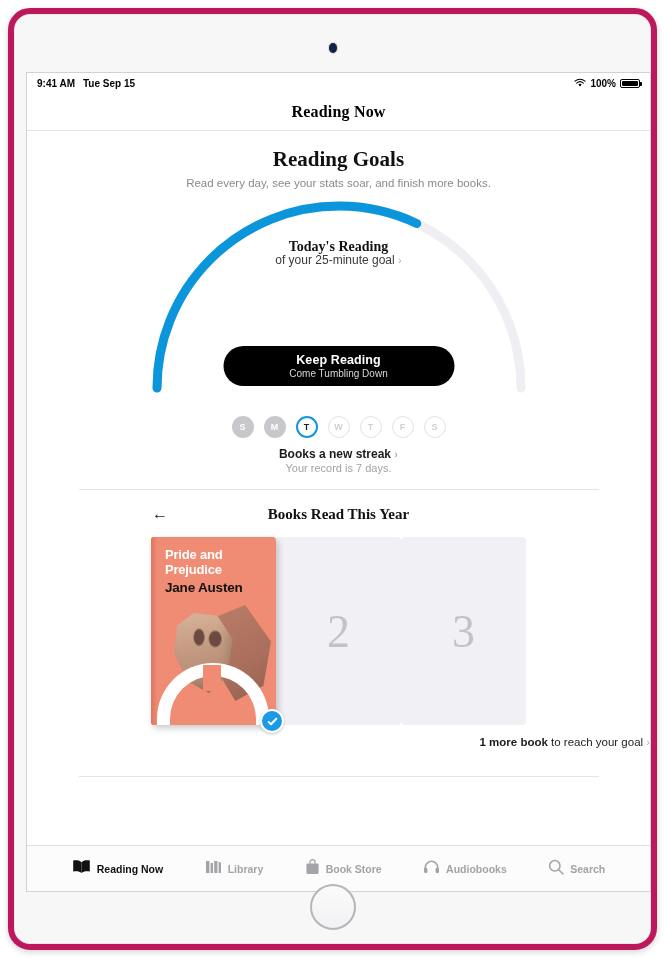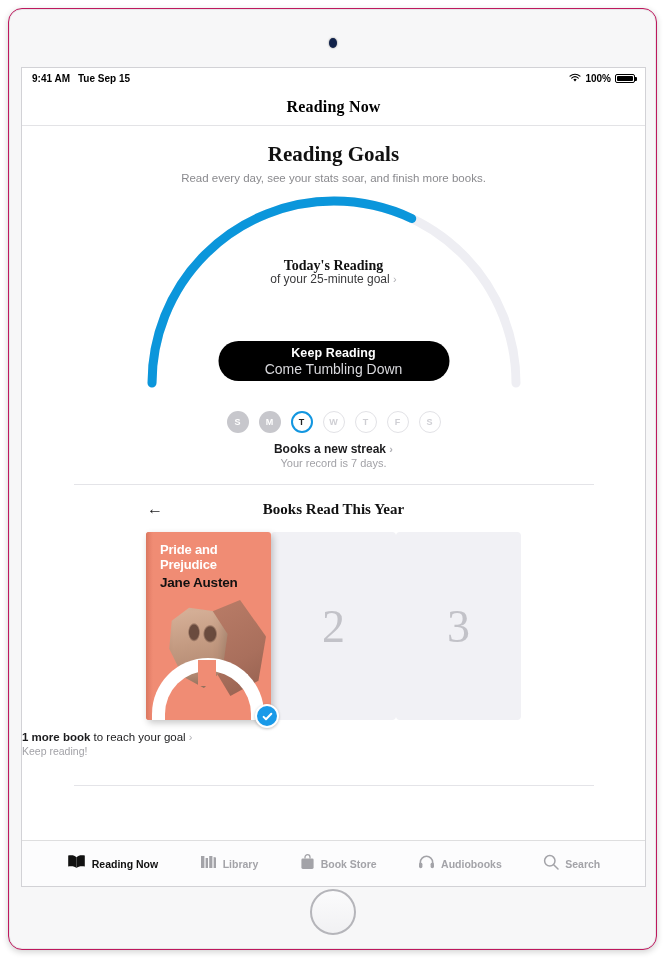--- a/index.html
+++ b/index.html
@@ -13,22 +13,22 @@
   }
 
   
   .device {
     position: absolute;
     left: 8px;
     top: 8px;
     width: 649px;
     height: 942px;
     background: #f7f7f8;
-    border: 1px solid #be185d;
-    border-radius: 14px;
+    border: 6px solid #be185d;
+    border-radius: 22px;
     box-shadow: 0 0 0 1px #e6e6e8 inset, 0 2px 6px rgba(0,0,0,.18);
   }
   .camera-dot {
     position: absolute;
     left: 50%;
     top: 29px;
     width: 8px; height: 10px;
     margin-left: -4px;
     border-radius: 50%;
     background: #11224a;
@@ -133,21 +133,20 @@
     width: 400px;
     height: 215px;
     margin: 6px auto 0;
   }
   .gauge-svg { position: absolute; left: 0; top: 0; }
   .gauge-center {
     position: absolute;
     left: 0; right: 0;
     top: 44px;
     text-align: center;
-    margin-top: 24px;
   }
   .gauge-label {
     font-family: "Liberation Serif", serif;
     font-weight: bold;
     font-size: 14px;
     color: #111;
   }
   .gauge-value {
     font-family: "Liberation Serif", serif;
     font-size: 50px;
@@ -174,21 +173,21 @@
     border-radius: 20px;
     color: #fff;
     display: flex;
     flex-direction: column;
     align-items: center;
     justify-content: center;
     border: none;
     cursor: pointer;
   }
   .keep-btn-title { font-size: 12.5px; font-weight: bold; letter-spacing: .1px; }
-  .keep-btn-sub { font-size: 14px; color: #d8d8dc; margin-top: 1px; }
+  .keep-btn-sub { font-size: 10px; color: #d8d8dc; margin-top: 1px; }
 
   
   .week-row {
     display: flex;
     justify-content: center;
     gap: 10px;
     margin-top: 6px;
   }
   .day {
     width: 22px; height: 22px;
@@ -351,21 +350,21 @@
     display: flex;
     align-items: center;
     justify-content: center;
   }
   .slot-num {
     font-family: "Liberation Serif", serif;
     font-size: 46px;
     color: #c2c2c8;
   }
 
-  .books-footer { text-align: left; margin-top: 11px; }
+  .books-footer { text-align: right; margin-top: 11px; }
   .books-footer-main { font-size: 11.5px; color: #1c1c1e; }
   .books-footer-main b { font-weight: bold; }
   .books-footer-sub { font-size: 10.5px; color: #a2a2a7; margin-top: 2px; }
 
   .divider2 {
     width: 520px;
     height: 1px;
     background: #e4e4e8;
     margin: 28px auto 0;
   }
@@ -525,21 +524,20 @@
           <span class="slot-num">3</span>
         </div>
 
       </div>
 
       <div class="books-footer">
         <div class="books-footer-main">
           <b>1 more book</b><span> to reach your goal</span>
           <span class="chev">›</span>
         </div>
-        <div class="books-footer-sub">Keep reading!</div>
       </div>
 
       <div class="divider2"></div>
 
     </div>
 
     <div class="tab-bar">
 
       <div class="tab active">
         <span>

